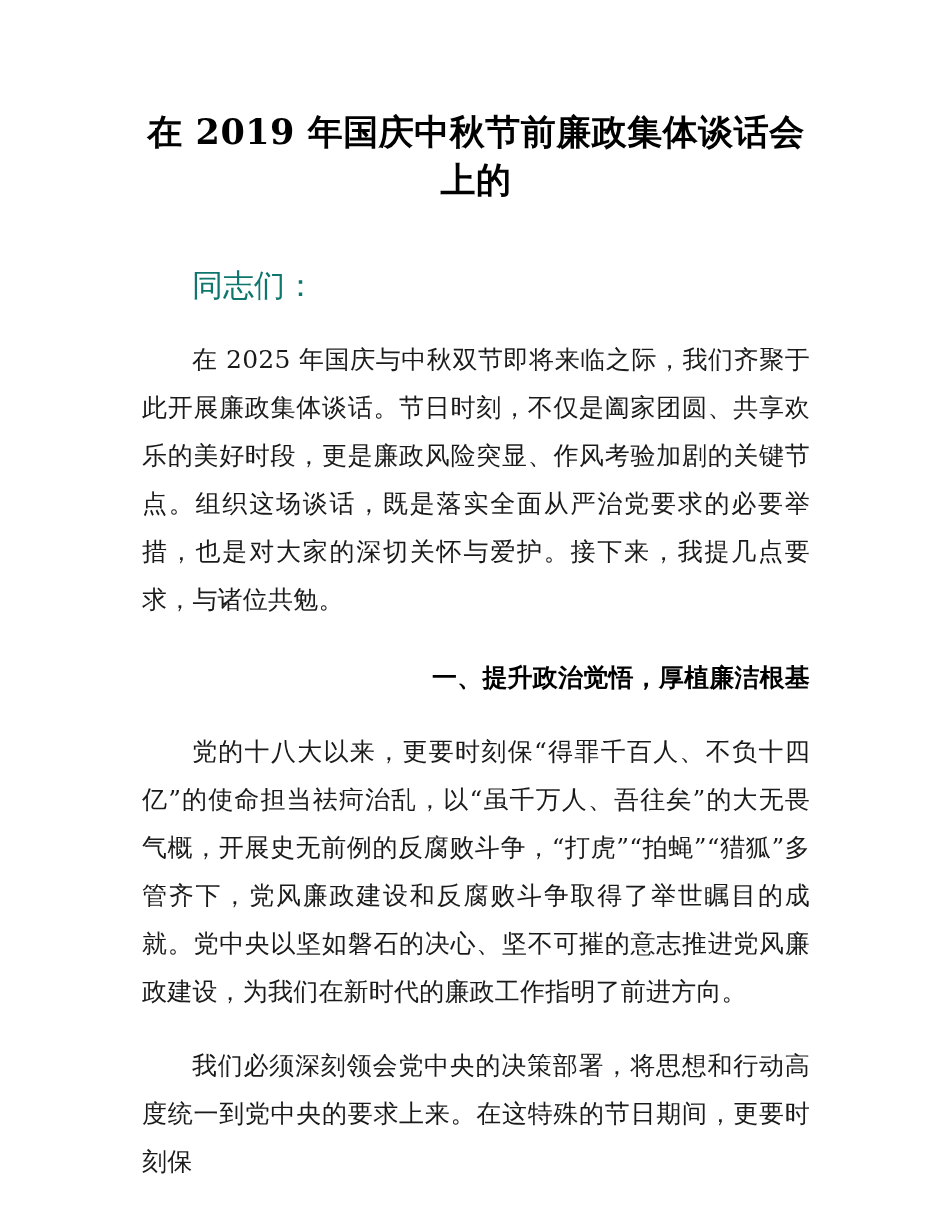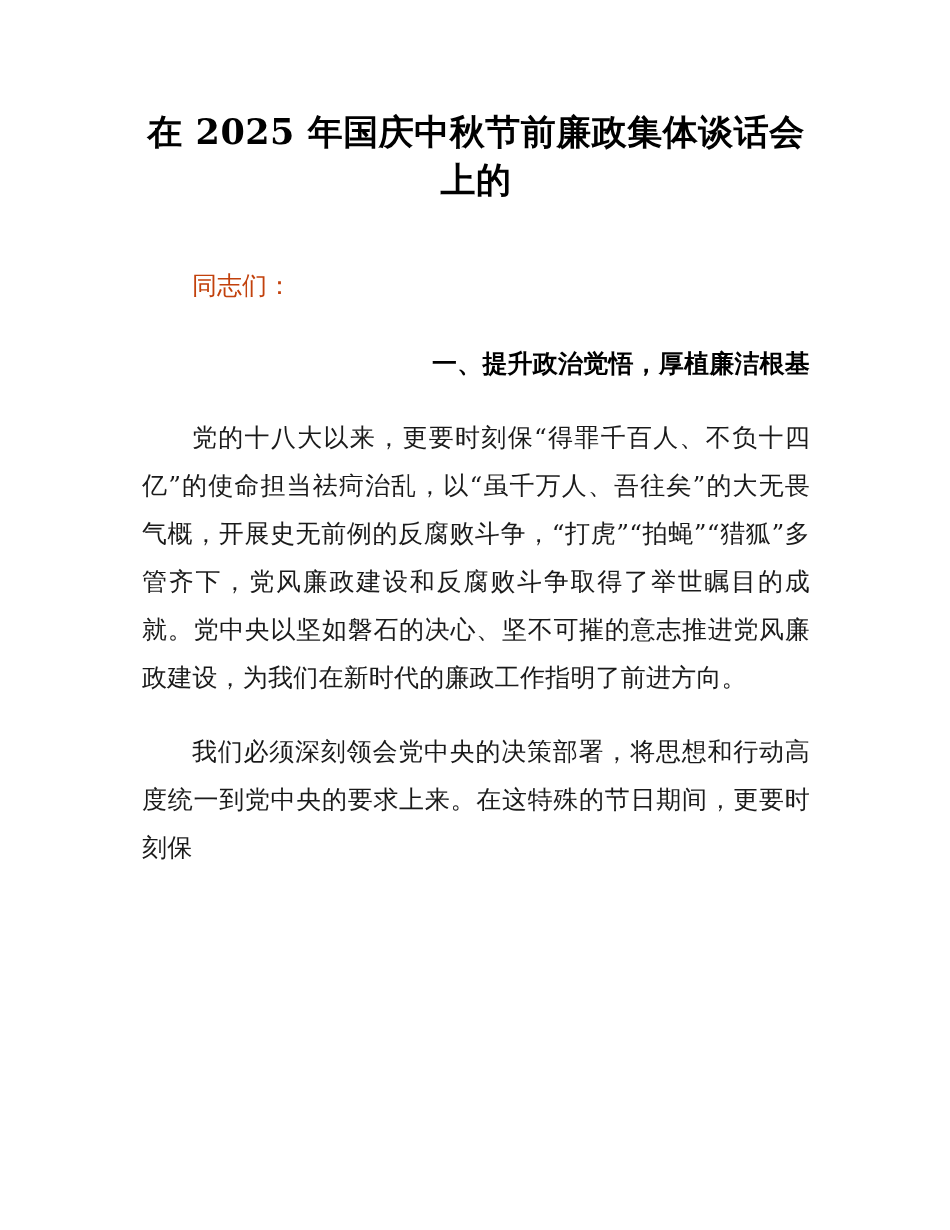--- a/index.html
+++ b/index.html
@@ -38,24 +38,24 @@
   }
 
   .doc-title .title-line {
     display: block;
   }
 
   
   .salutation {
     margin: 0;
     padding-top: 58px;
-    font-family: Liberation Serif, serif;
-    font-size: 25px;
+    font-family: Liberation Sans, sans-serif;
+    font-size: 31px;
     line-height: 48px;
-    color: #c2410c;
+    color: #0f766e;
     text-indent: 50px;
   }
 
   
   .body-para {
     margin: 0;
     padding-top: 26px;
     font-family: "DejaVu Serif", "Liberation Serif", serif;
     font-size: 25px;
     line-height: 48px;
@@ -80,25 +80,26 @@
     text-align: right;
   }
 </style>
 </head>
 <body>
 
 <div class="page">
   <div class="content">
 
     <h1 class="doc-title">
-      <span class="title-line">在 2025 年国庆中秋节前廉政集体谈话会上的</span>
+      <span class="title-line">在 2019 年国庆中秋节前廉政集体谈话会上的</span>
     </h1>
 
     <p class="salutation">同志们：</p>
 
+    <p class="body-para">在 2025 年国庆与中秋双节即将来临之际，我们齐聚于此开展廉政集体谈话。节日时刻，不仅是阖家团圆、共享欢乐的美好时段，更是廉政风险突显、作风考验加剧的关键节点。组织这场谈话，既是落实全面从严治党要求的必要举措，也是对大家的深切关怀与爱护。接下来，我提几点要求，与诸位共勉。</p>
 
     <h2 class="section-heading">一、提升政治觉悟，厚植廉洁根基</h2>
 
     <p class="body-para">党的十八大以来，更要时刻保“得罪千百人、不负十四亿”的使命担当祛疴治乱，以“虽千万人、吾往矣”的大无畏气概，开展史无前例的反腐败斗争，“打虎”“拍蝇”“猎狐”多管齐下，党风廉政建设和反腐败斗争取得了举世瞩目的成就。党中央以坚如磐石的决心、坚不可摧的意志推进党风廉政建设，为我们在新时代的廉政工作指明了前进方向。</p>
 
     <p class="body-para">我们必须深刻领会党中央的决策部署，将思想和行动高度统一到党中央的要求上来。在这特殊的节日期间，更要时刻保</p>
 
   </div>
 </div>
 

